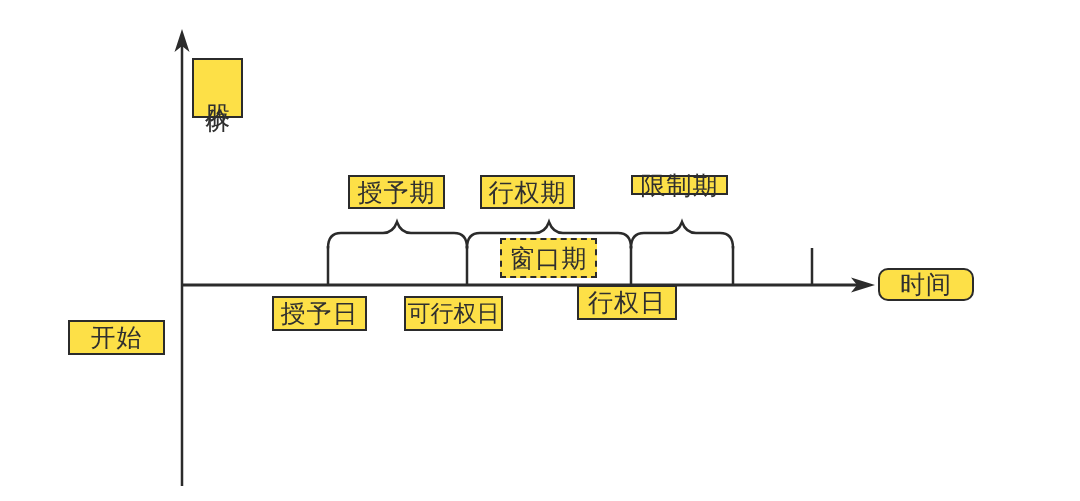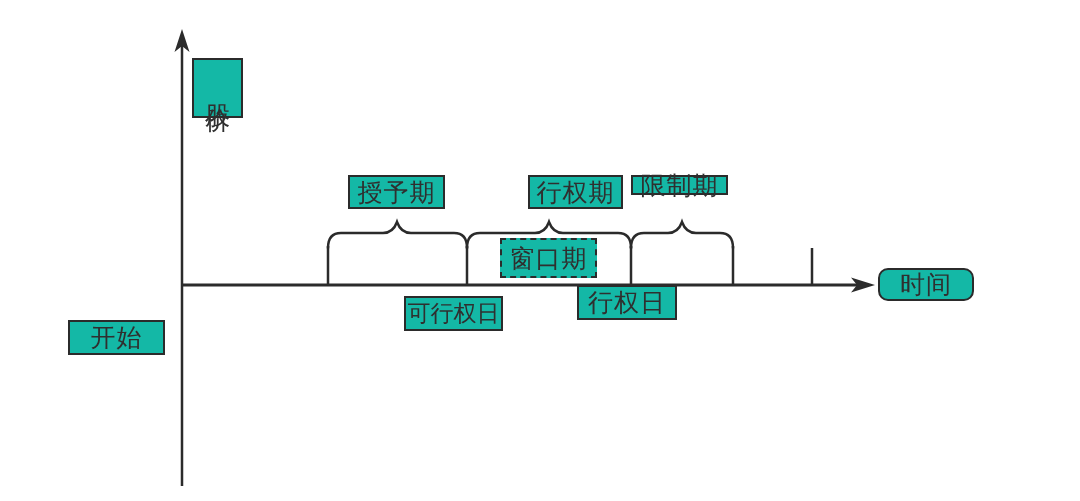--- a/index.html
+++ b/index.html
@@ -19,21 +19,21 @@
     position: absolute;
     left: 0;
     top: 0;
     width: 1080px;
     height: 501px;
   }
   .box {
     position: absolute;
     box-sizing: border-box;
     border: 2px solid #2b2b2b;
-    background: #14b8a6;
+    background: #fde047;
     color: #2f2f2f;
     display: flex;
     align-items: center;
     justify-content: center;
     font-size: 25px;
     letter-spacing: 1px;
     line-height: 1;
     white-space: nowrap;
   }
   .box.small {
@@ -77,34 +77,37 @@
     <span>股价</span>
   </div>
 
   <div class="box" style="left:878px; top:268px; width:96px; height:33px;border-radius:10px;">
     <span>时间</span>
   </div>
 
   <div class="box" style="left:348px; top:175px; width:97px; height:34px;">
     <span>授予期</span>
   </div>
-  <div class="box" style="left:528px; top:175px; width:95px; height:34px;">
+  <div class="box" style="left:480px; top:175px; width:95px; height:34px;">
     <span>行权期</span>
   </div>
   <div class="box" style="left:631px; top:175px; width:97px; height:20px;">
     <span>限制期</span>
   </div>
 
   <div class="box dashed" style="left:500px; top:238px; width:97px; height:40px;">
     <span>窗口期</span>
   </div>
 
   <div class="box" style="left:68px; top:296px; width:97px; height:35px;margin-top:24px;">
     <span>开始</span>
   </div>
+  <div class="box" style="left:272px; top:296px; width:95px; height:35px;">
+    <span>授予日</span>
+  </div>
   <div class="box small" style="left:404px; top:296px; width:99px; height:35px;">
     <span>可行权日</span>
   </div>
   <div class="box" style="left:577px; top:285px; width:100px; height:35px;">
     <span>行权日</span>
   </div>
 
 </div>
 
 </body></html>

